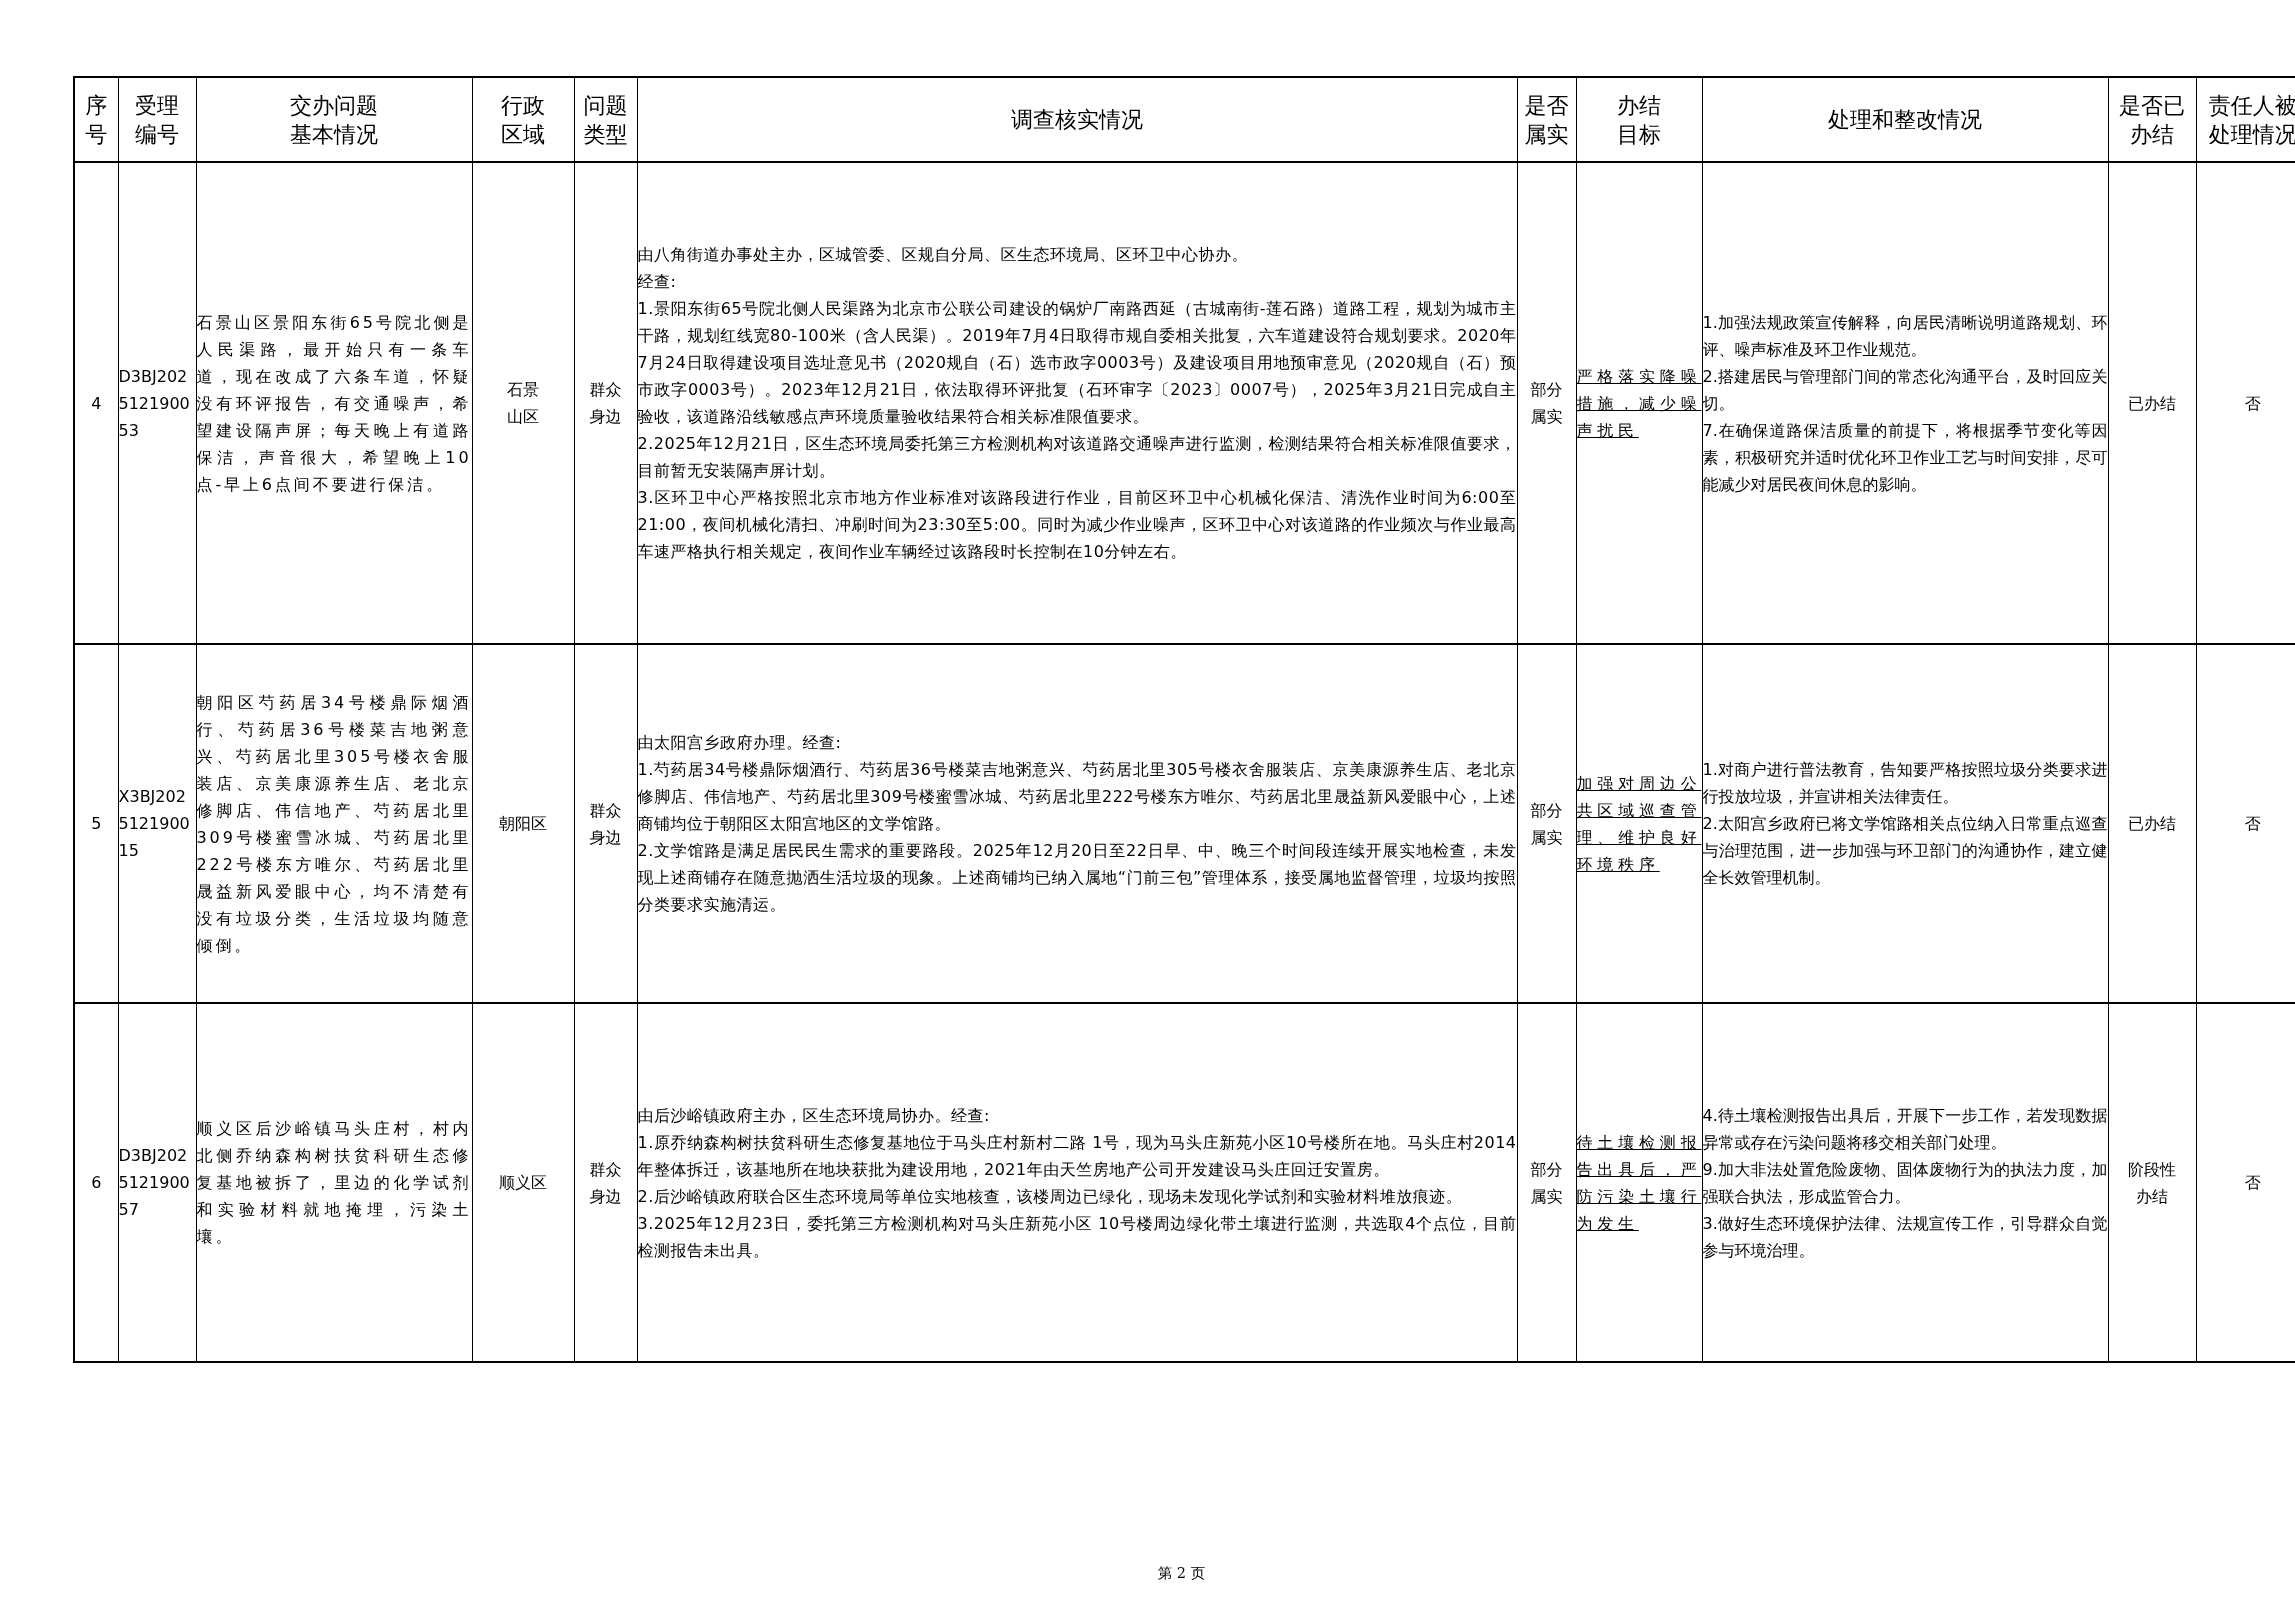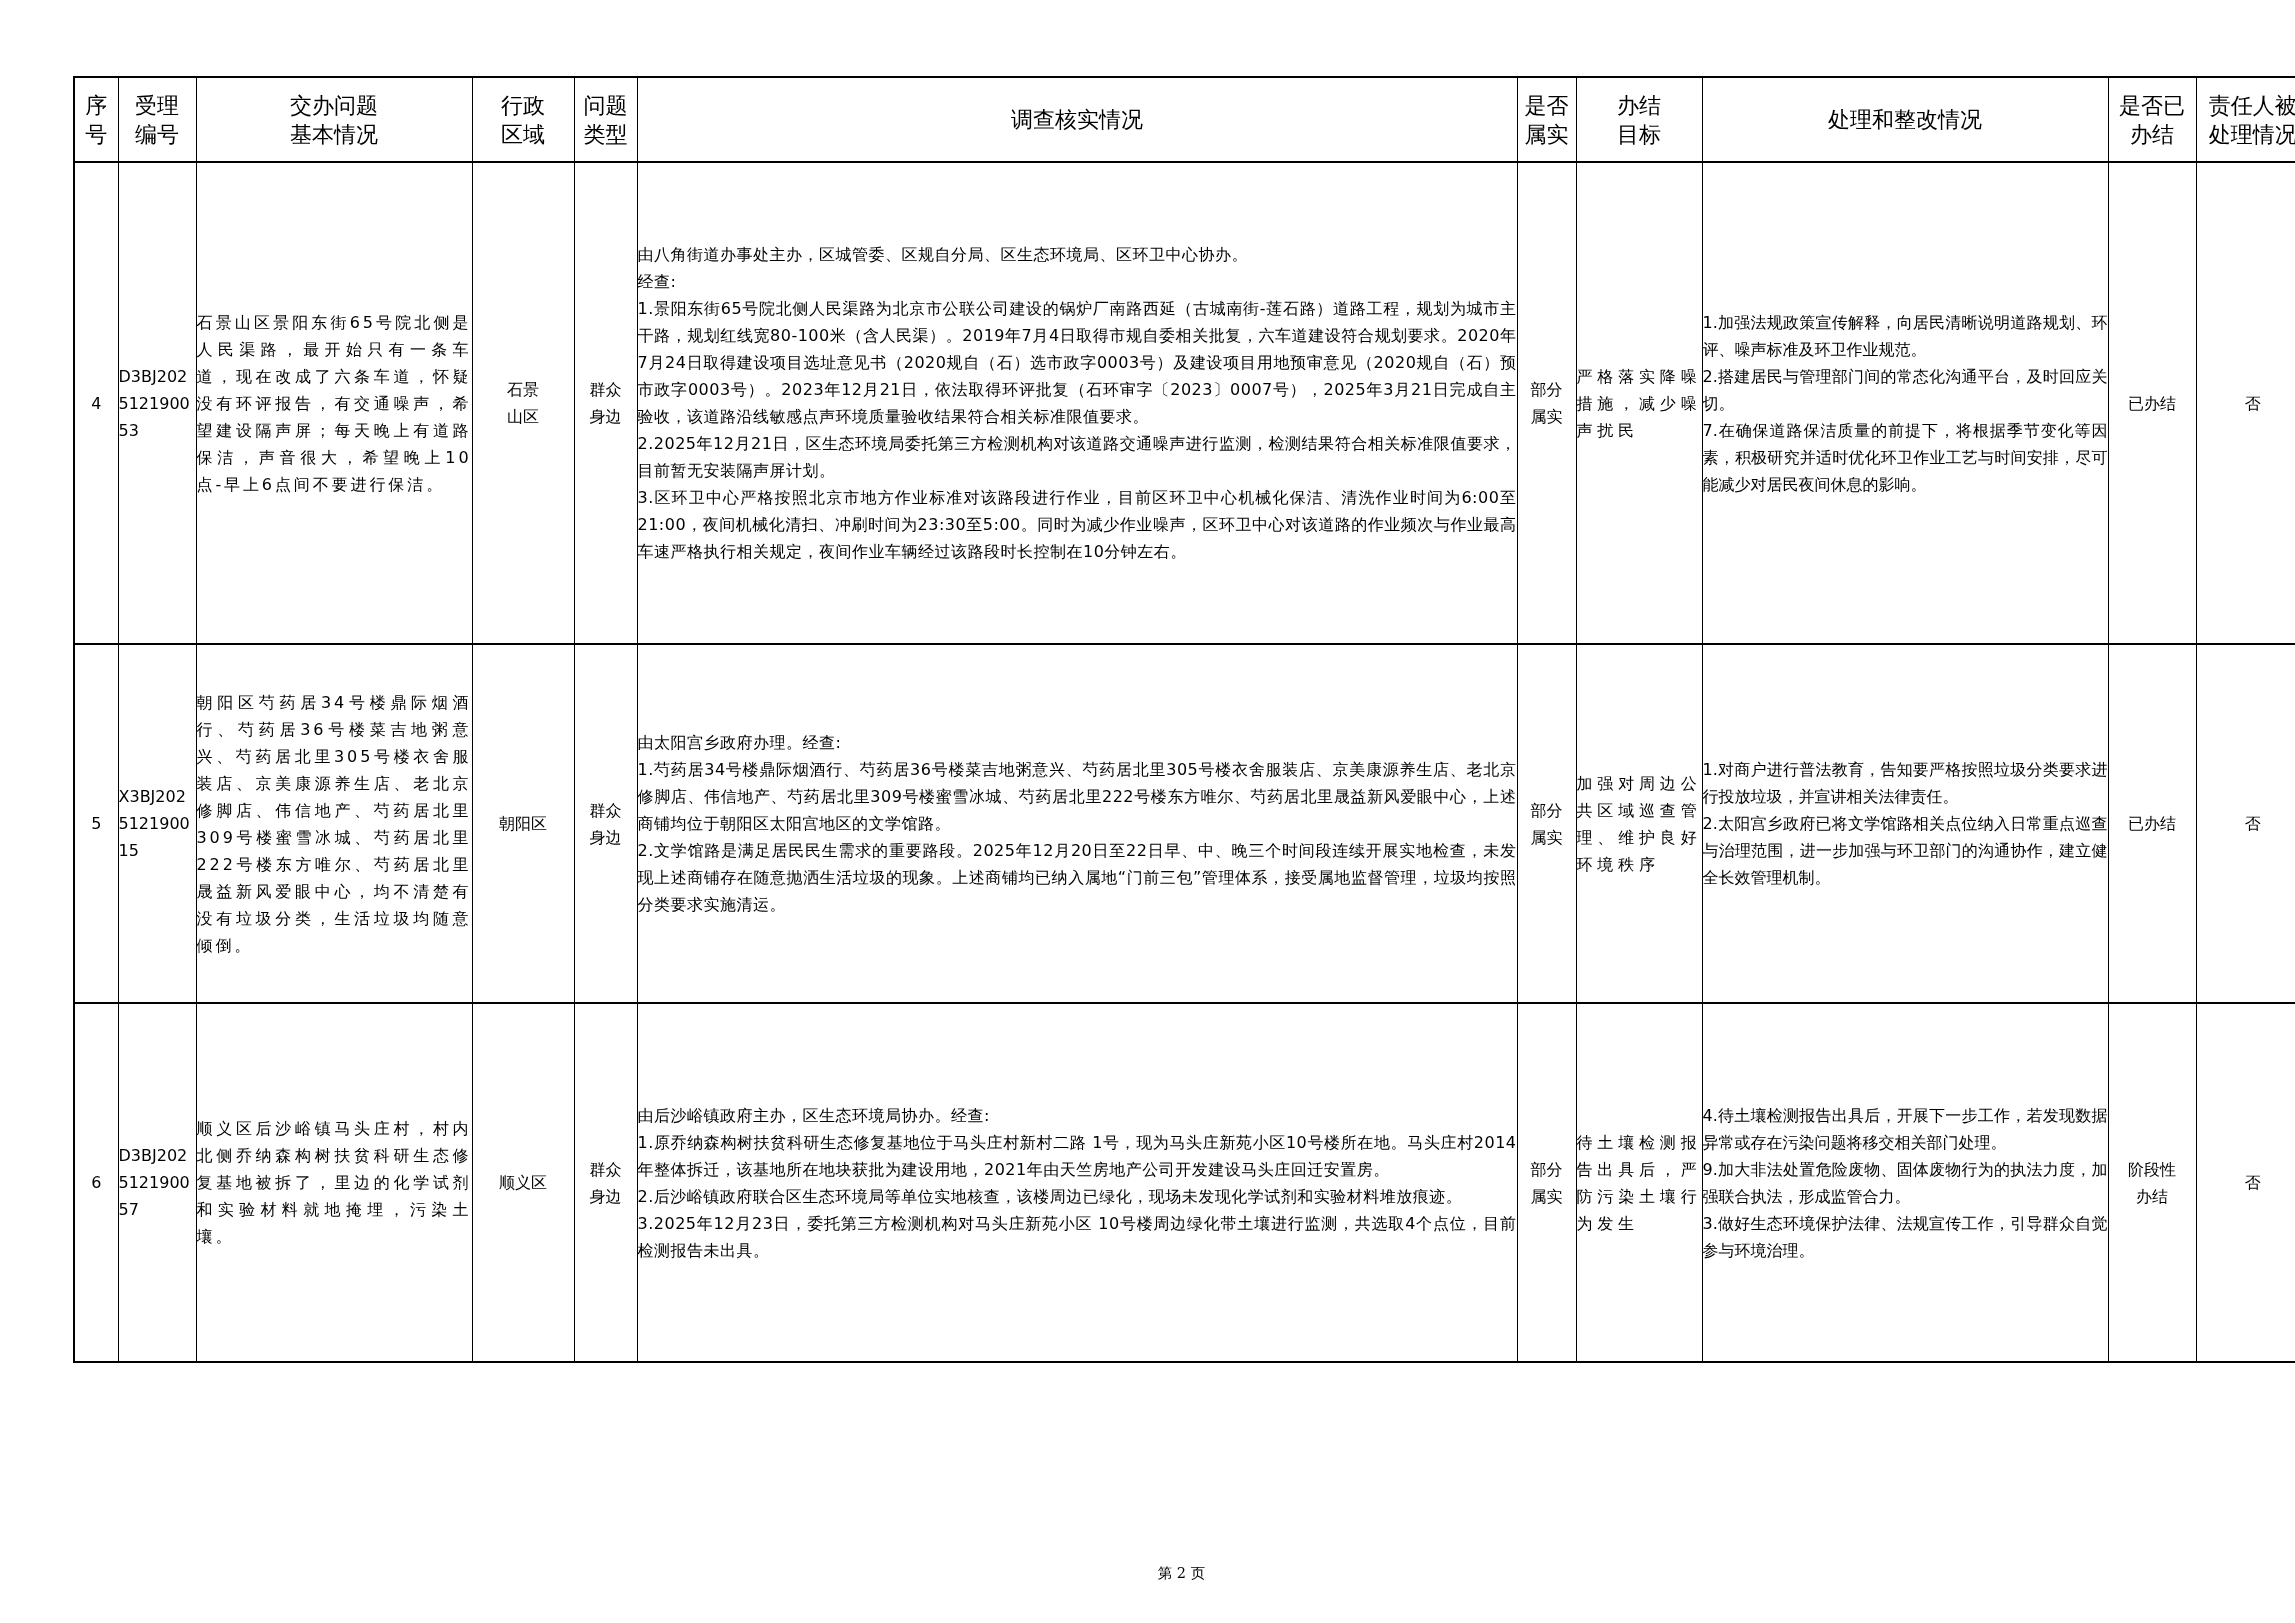--- a/index.html
+++ b/index.html
@@ -21,21 +21,21 @@
     border-bottom: 2.9px solid #000;
   }
   .page-table tbody tr.r4 { height: 482px; }
   .page-table tbody tr.r5 { height: 359px; }
   .page-table tbody tr.r6 { height: 359px; }
   .page-table tbody tr { border-bottom: 2.9px solid #000; }
   .center { text-align: center; }
   .id-cell { text-align: left; font-size: 21px; line-height: 27px; word-break: break-all; padding: 0 2.9px; }
   .summary { padding: 0 9.6px 0 6.7px; text-align: justify; text-align-last: left; letter-spacing: 2.9px; }
   .invest { padding: 0 3.9px 0 6.7px; text-align: justify; font-size: 20px; line-height: 23px; letter-spacing: 0.5px; }
-  .goal { padding: 0 3.9px 0 6.7px; letter-spacing: 4.8px; text-align: justify; }
+  .goal { padding: 0 3.9px 0 6.7px; letter-spacing: 4.8px; text-align: justify; text-decoration: underline; }
   .fix { padding: 0 5.8px 0 6.7px; font-size: 20px; line-height: 23.6px; text-align: justify; }
   .para { display: block; }
   .footer {
     position: absolute; left: 0; width: 2295px; top: 1564px; text-align: center;
     font-family: "DejaVu Serif", "Liberation Serif", serif; font-size: 14.5px; padding-left: 34px;
   }
 </style>
 </head>
 <body>
 

